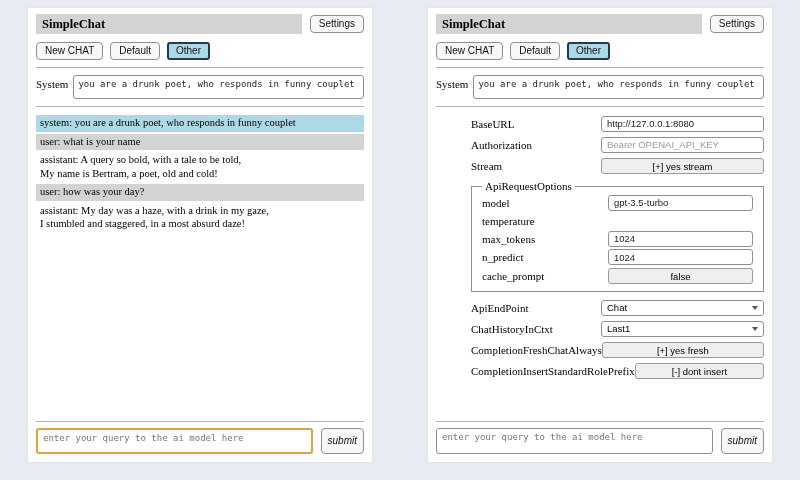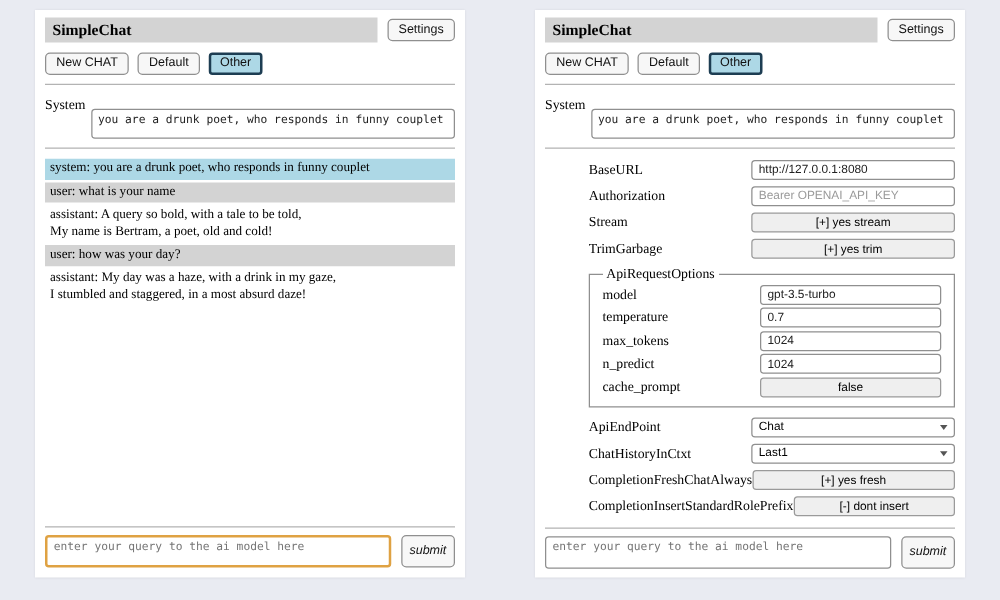--- a/index.html
+++ b/index.html
@@ -71,21 +71,20 @@
     height: 24px;
     resize: none;
     font-family: "DejaVu Sans Mono", monospace;
     font-size: 9px;
     line-height: 11px;
     color: #222;
     border: 1px solid #8f8f8f;
     border-radius: 3px;
     padding: 3px 4px;
     outline: none;
-    margin-top: 12px;
   }
 
   
   .chat-log { flex: 1; overflow: hidden; padding-top: 2px; }
   .msg {
     font-size: 10.5px;
     line-height: 13.5px;
     padding: 1px 4px 2px;
     margin-bottom: 2px;
     white-space: pre-line;
@@ -250,36 +249,31 @@
       <div class="srow">
         <span>Authorization</span>
         <input class="ctl-input" spellcheck="false" placeholder="Bearer OPENAI_API_KEY" style="">
       </div>
 
       <div class="srow">
         <span>Stream</span>
         <button class="ctl-btn">[+] yes stream</button>
       </div>
 
-      <div class="srow">
-        <span>TrimGarbage</span>
-        <button class="ctl-btn">[+] yes trim</button>
-      </div>
 
       <fieldset class="aro">
         <legend>ApiRequestOptions</legend>
 
         <div class="srow">
           <span>model</span>
           <input class="ctl-input" spellcheck="false" value="gpt-3.5-turbo" style="">
         </div>
 
         <div class="srow">
           <span>temperature</span>
-          <input class="ctl-input" spellcheck="false" value="0.7" style="">
         </div>
 
         <div class="srow">
           <span>max_tokens</span>
           <input class="ctl-input" spellcheck="false" value="1024" style="">
         </div>
 
         <div class="srow">
           <span>n_predict</span>
           <input class="ctl-input" spellcheck="false" value="1024" style="">

